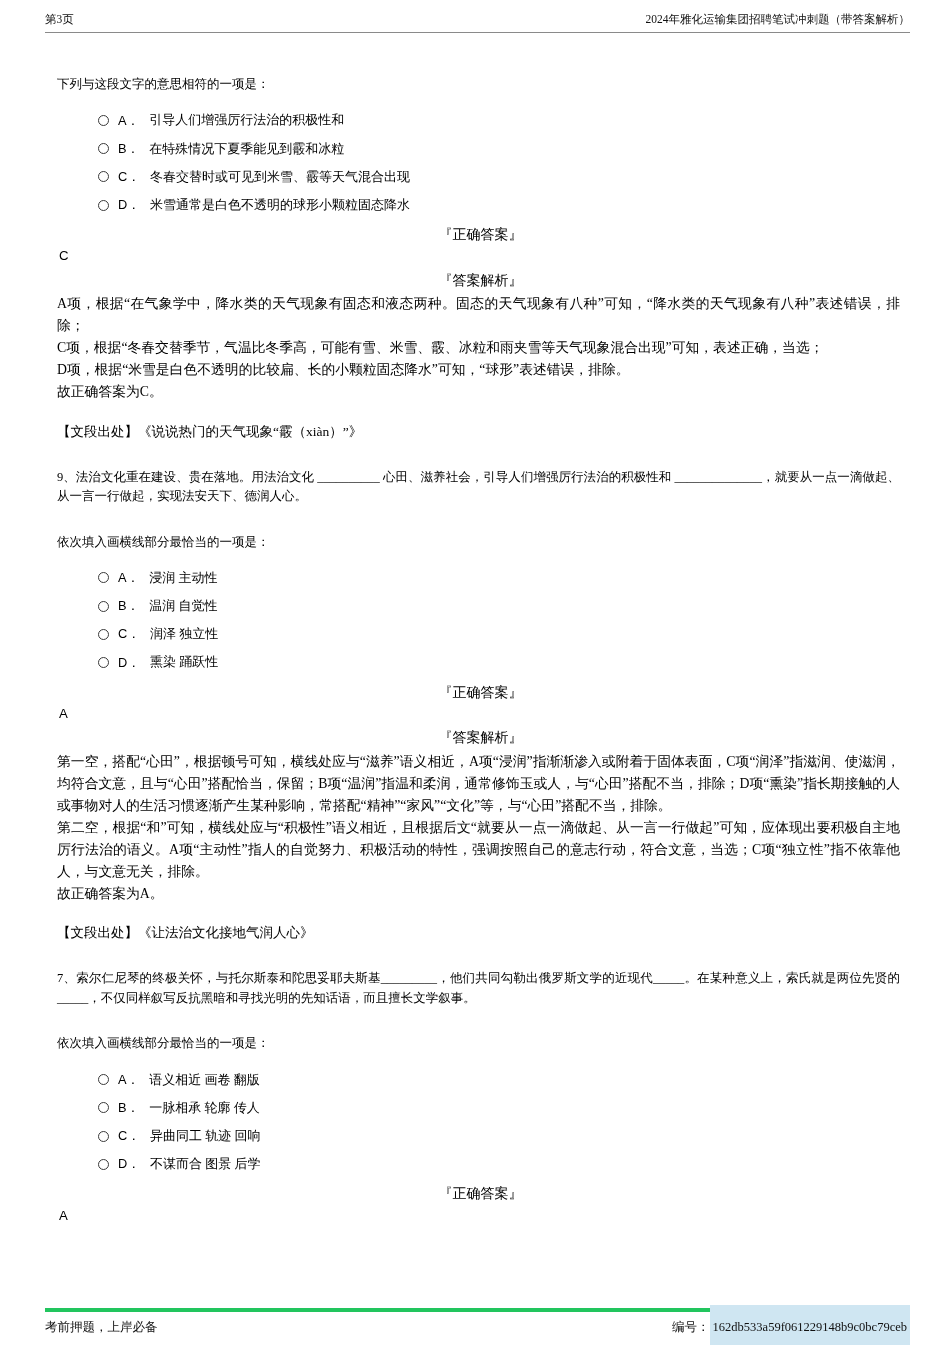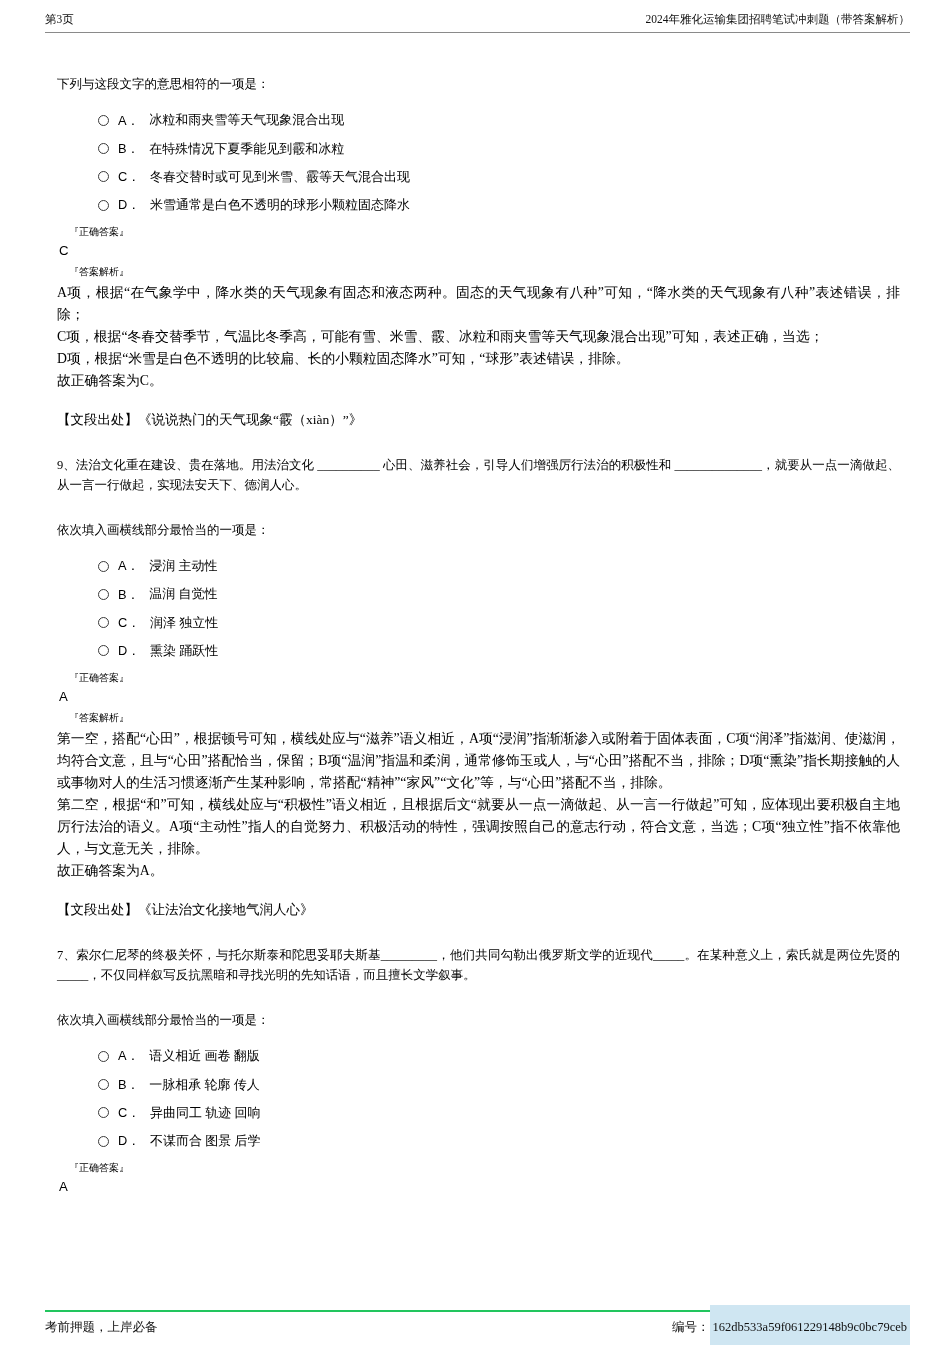--- a/index.html
+++ b/index.html
@@ -20,34 +20,34 @@
     font-size:11.5px; color:#111;
     padding-bottom:5px;
     border-bottom:1px solid #8a8a8a;
   }
   .content {
     flex:1 1 auto;
     padding:16px 10px 0 12px;
     overflow:hidden;
   }
   .footer {
-    border-top:2px solid #22c55e;
+    border-top:4px solid #22c55e;
     display:flex; justify-content:space-between; align-items:center;
     font-size:12.5px; color:#111;
     padding:7px 0 9px 0;
     text-align:right;
   }
   .code-hl {
     background:#cfe6f2;
     padding:15px 3px;
   }
   
   .stem  { font-size:12.5px; line-height:1.55; margin:26px 0 12px 0; text-align:justify; }
   .para  { font-size:13.8px; line-height:1.6;  margin:0 0;        text-align:justify; }
-  .label { font-size:10px; line-height:1.45; margin:5px 0 2px 12px; }
+  .label { font-size:14px; line-height:1.45; margin:5px 0 2px 4px;text-align:center; }
   .answer{ font-size:13.2px; line-height:1.4;  margin:2px 0 3px 2px; font-family:"Liberation Sans", sans-serif; }
   .source{ font-size:13.5px; line-height:1.5;  margin:18px 0 26px 0; }
   .options { margin:2px 0 6px 0; }
   .option-row {
     display:flex; align-items:center;
     padding:5px 0 5px 41px;
     font-size:13px; line-height:1.4;
     cursor:default;
   }
   .radio {
@@ -69,21 +69,21 @@
     <span>第3页</span>
     <span>2024年雅化运输集团招聘笔试冲刺题（带答案解析）</span>
   </div>
 
   <div class="content" id="doc-content">
       <div class="stem">下列与这段文字的意思相符的一项是：</div>
       <div class="options">
         <div class="option-row">
           <span class="radio"></span>
           <span class="opt-letter">A．</span>
-          <span class="opt-text">冰粒和雨夹雪等天气现象混合出现</span>
+          <span class="opt-text">引导人们增强厉行法治的积极性和</span>
         </div>
         <div class="option-row">
           <span class="radio"></span>
           <span class="opt-letter">B．</span>
           <span class="opt-text">在特殊情况下夏季能见到霰和冰粒</span>
         </div>
         <div class="option-row">
           <span class="radio"></span>
           <span class="opt-letter">C．</span>
           <span class="opt-text">冬春交替时或可见到米雪、霰等天气混合出现</span>

